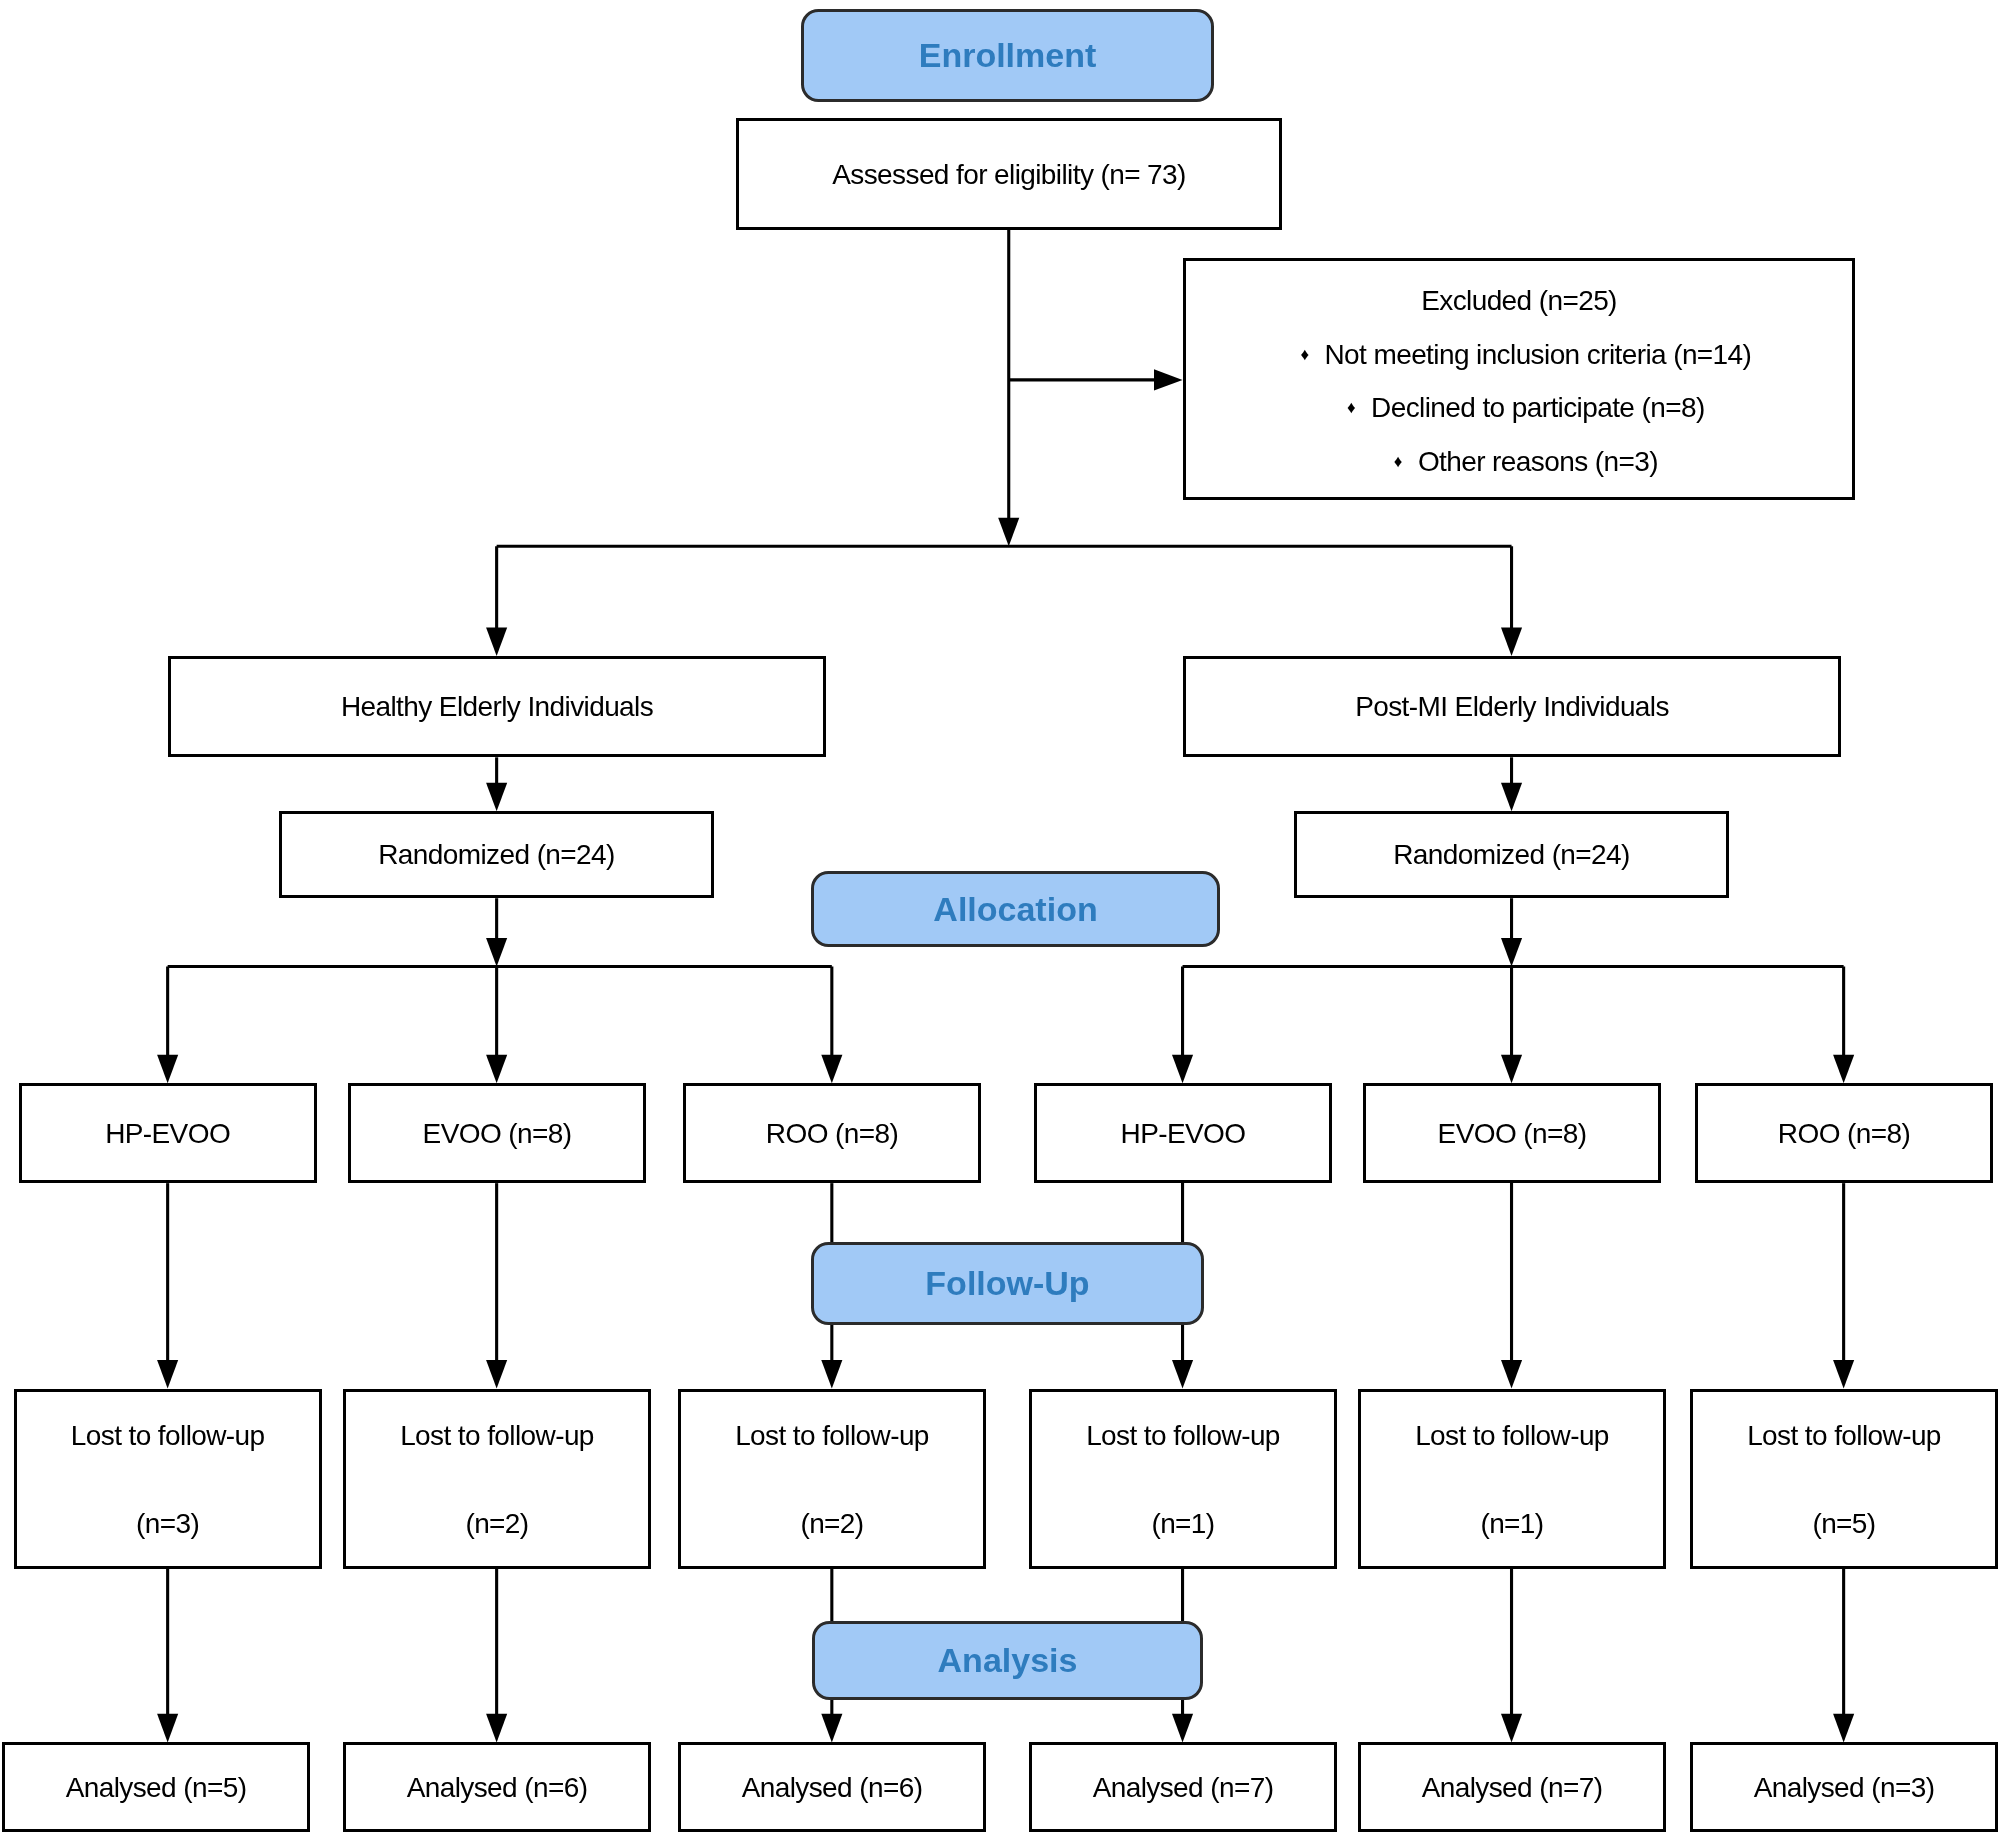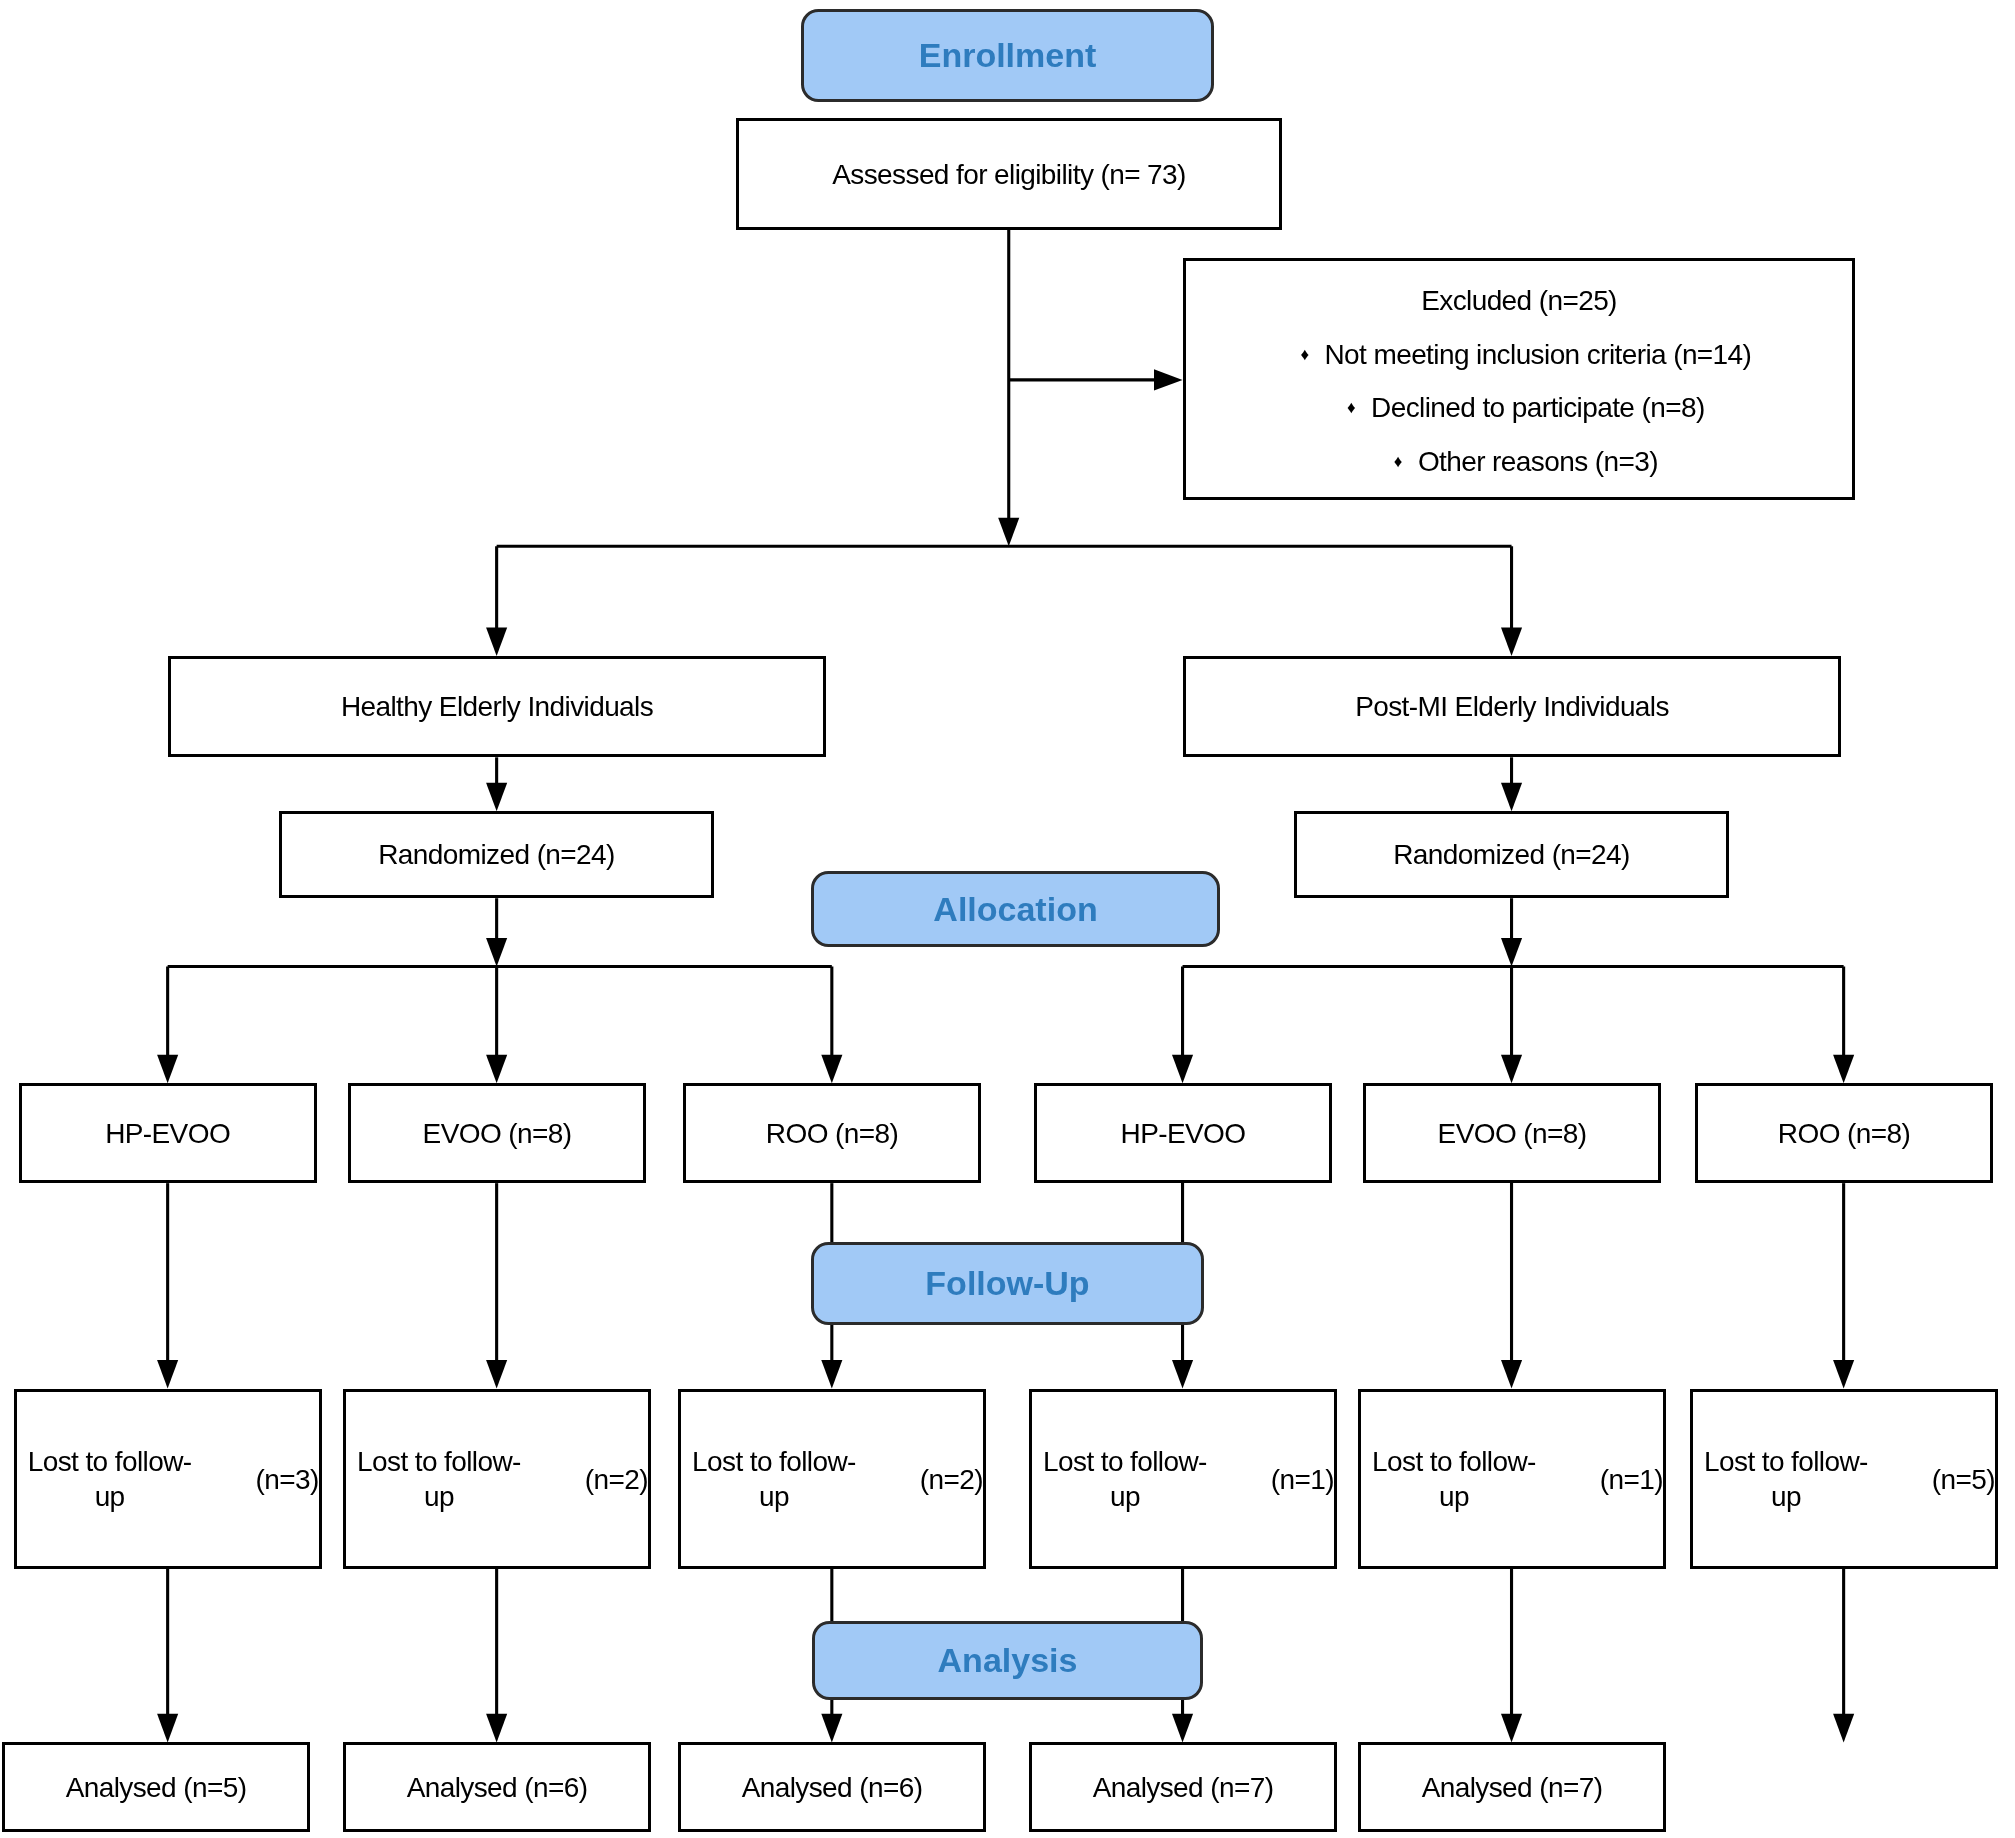--- a/index.html
+++ b/index.html
@@ -44,21 +44,21 @@
   .excluded {
     flex-direction: column;
     align-items: center;
     justify-content: flex-start;
     text-align: left;
     padding: 22.3px 22.3px;
     gap: 18.6px;
   }
   .bullet-row { display: flex; align-items: center; gap: 16px; padding-left: 13.7px; }
   .bullet-ico { font-size: 17px; line-height: 1; }
-  .lost { flex-direction: row; gap: 53px; }
+  .lost { flex-direction: column; gap: 53px; }
 </style>
 </head>
 <body>
 
 <div class="canvas">
 
   <svg id="connectors" width="2015" height="1838" viewBox="0 0 3246 2961">
       <line x1="1625" y1="370" x2="1625" y2="836" stroke="#000" stroke-width="5"></line>
       <line x1="800" y1="880" x2="800" y2="1013" stroke="#000" stroke-width="5"></line>
       <line x1="2435" y1="880" x2="2435" y2="1013" stroke="#000" stroke-width="5"></line>
@@ -178,15 +178,16 @@
     <div>(n=5)</div>
   </div>
 
   <div class="badge" style="left:812px; top:1621px; width:391px; height:79px;">Analysis</div>
 
   <div class="box" style="left:2px;   top:1742px; width:308px; height:90px;">Analysed (n=5)</div>
   <div class="box" style="left:343px;  top:1742px; width:308px; height:90px;">Analysed (n=6)</div>
   <div class="box" style="left:678px; top:1742px; width:308px; height:90px;">Analysed (n=6)</div>
   <div class="box" style="left:1029px; top:1742px; width:308px; height:90px;">Analysed (n=7)</div>
   <div class="box" style="left:1358px; top:1742px; width:308px; height:90px;">Analysed (n=7)</div>
+  <div class="box" style="left:1690px; top:1742px; width:308px; height:90px;">Analysed (n=3)</div>
 
 </div>
 
 
 </body></html>

